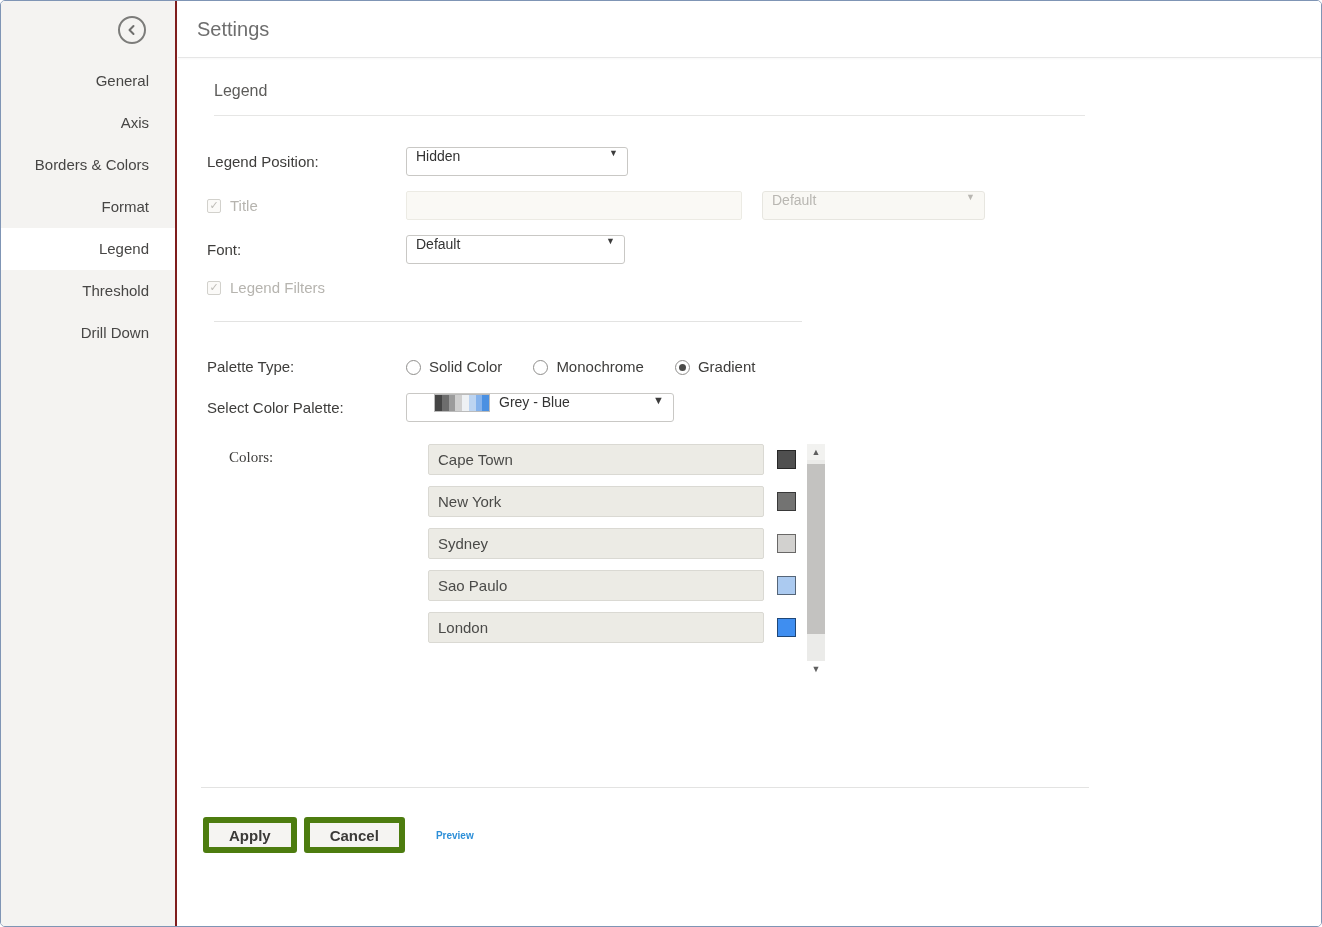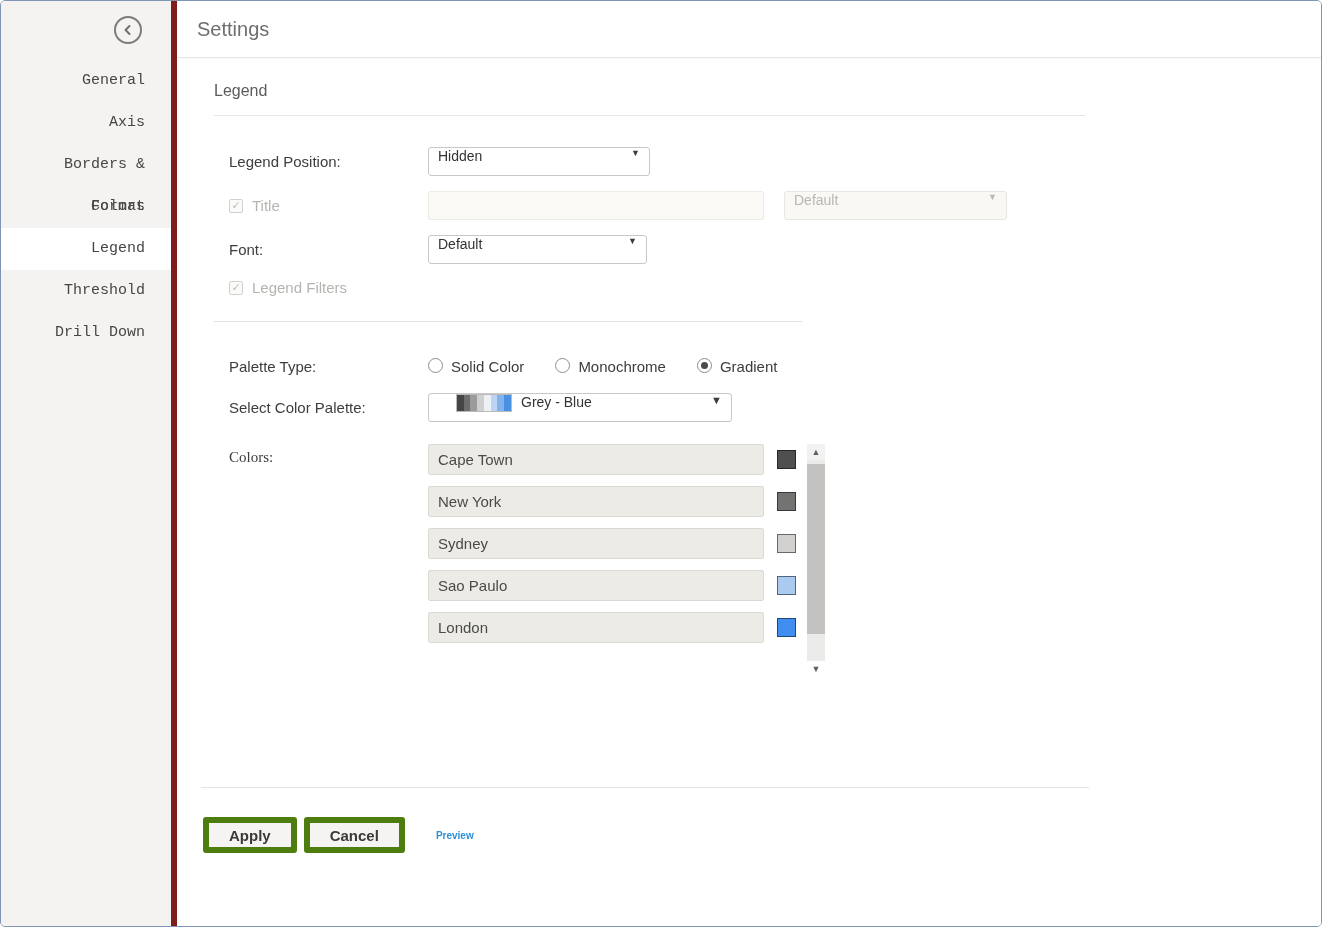--- a/index.html
+++ b/index.html
@@ -4,21 +4,21 @@
 <style>
   * { margin:0; padding:0; box-sizing:border-box; }
   html,body { background:#ffffff; font-family:"Liberation Sans", sans-serif; }
   .frame {
     position:relative; width:1322px; height:927px;
     border:1px solid #7f95b5; border-radius:5px; overflow:hidden; background:#ffffff;
   }
   
   .sidebar {
     position:absolute; left:0; top:0; bottom:0; width:176px;
-    background:#f4f3f1; border-right:6px solid #7f1d1d;font-family:Liberation Mono, monospace;
+    background:#f4f3f1; border-right:2px solid #7f1d1d;
   }
   .back-wrap { height:59px; position:relative; }
   .back-btn {
     position:absolute; right:29px; top:15px; width:28px; height:28px;
     border:2px solid #7c7c7a; border-radius:50%; cursor:pointer;
     display:flex; align-items:center; justify-content:center; background:transparent;
   }
   .nav-item {
     height:42px; line-height:42px; text-align:right; padding-right:26px;
     font-size:15px; color:#474645; cursor:pointer;
@@ -26,21 +26,21 @@
   .nav-item.selected { background:#ffffff; }
   
   .main { position:absolute; left:177px; top:0; right:0; bottom:0; background:#fff; }
   .page-header {
     height:57px; border-bottom:1px solid #e6e6e6; display:flex; align-items:center;
     padding-left:19px; box-shadow:0 1px 2px rgba(0,0,0,0.03);
   }
   .page-title { font-size:20px; color:#6e6e6e; font-weight:400; }
   .section-title { font-size:16px; color:#5d5c5a; font-weight:400; margin:24px 0 0 36px; }
   .section-divider { height:1px; background:#e6e6e5; width:871px; margin:15px 0 31px 36px; }
-  .form-row { display:flex; align-items:center; margin:0 0 15px 51px; }
+  .form-row { display:flex; align-items:center; margin:0 0 15px 29px; }
   .row-label { width:199px; font-size:15px; color:#3e3d3b; flex:none; }
   .row-label.disabled { color:#b6b4af; }
   
   .select {
     height:29px; background:#fff; border:1px solid #c9c8c5; border-radius:3px;
     display:flex; align-items:flex-start; padding:0 9px; cursor:pointer; font-size:14px; color:#333;
   }
   .select .arrow { margin-left:auto; font-size:9px; color:#3c3c3c; }
   .select.disabled { background:#f9f8f4; border-color:#e7e6e0; color:#b9b7b2; cursor:default; }
   .select.disabled .arrow { color:#b9b7b2; }
@@ -49,21 +49,21 @@
     width:14px; height:14px; border:1px solid #d2d1cc; border-radius:2px; background:#fbfaf8;
     margin-right:9px; flex:none; display:flex; align-items:center; justify-content:center;
     font-size:11px; color:#bdbbb6;
   }
   
   .input-disabled {
     width:336px; height:29px; background:#faf9f5; border:1px solid #ecebe4; border-radius:2px;
   }
   
   .radio-group { display:flex; align-items:center; }
-  .radio-opt { display:flex; align-items:flex-start; margin-right:31px; cursor:pointer; }
+  .radio-opt { display:flex; align-items:flex-end; margin-right:31px; cursor:pointer; }
   .radio-circ {
     width:15px; height:15px; border:1px solid #8f8e8c; border-radius:50%; background:#fff;
     margin-right:8px; flex:none; display:flex; align-items:center; justify-content:center;
   }
   .radio-circ .dot { width:7px; height:7px; border-radius:50%; background:#4a4a48; }
   .radio-text { font-size:15px; color:#3e3d3b; }
   
   .palette-swatch { width:56px; height:18px; margin-right:9px; flex:none; border:1px solid #bbb; }
   
   .colors-row { display:flex; align-items:flex-start; margin:22px 0 0 51px; }
@@ -183,21 +183,21 @@
             <span class="radio-circ">
               <span class="dot"></span>
             </span>
             <span class="radio-text">Gradient</span>
           </span>
         </div>
     </div>
 
     <div class="form-row">
       <span class="row-label">Select Color Palette:</span>
-      <div class="select" style="width:304px;padding-left:27px;">
+      <div class="select" style="width:268px;padding-left:27px;">
         <span class="palette-swatch" style="background: linear-gradient(to right, rgb(69, 69, 69) 0%, rgb(69, 69, 69) 12.5%, rgb(109, 109, 109) 12.5%, rgb(109, 109, 109) 25%, rgb(155, 155, 155) 25%, rgb(155, 155, 155) 37.5%, rgb(207, 207, 207) 37.5%, rgb(207, 207, 207) 50%, rgb(238, 241, 244) 50%, rgb(238, 241, 244) 62.5%, rgb(188, 212, 241) 62.5%, rgb(188, 212, 241) 75%, rgb(132, 178, 236) 75%, rgb(132, 178, 236) 87.5%, rgb(74, 144, 226) 87.5%, rgb(74, 144, 226) 100%);"></span>
         <span>Grey - Blue</span>
         <span class="arrow" style="font-size:11px;">▼</span>
       </div>
     </div>
 
     <div class="colors-row">
       <span class="row-label" style="padding-top:5px;font-family:Liberation Serif, serif;">Colors:</span>
       <div class="colors-area">
         <div class="colors-list">

